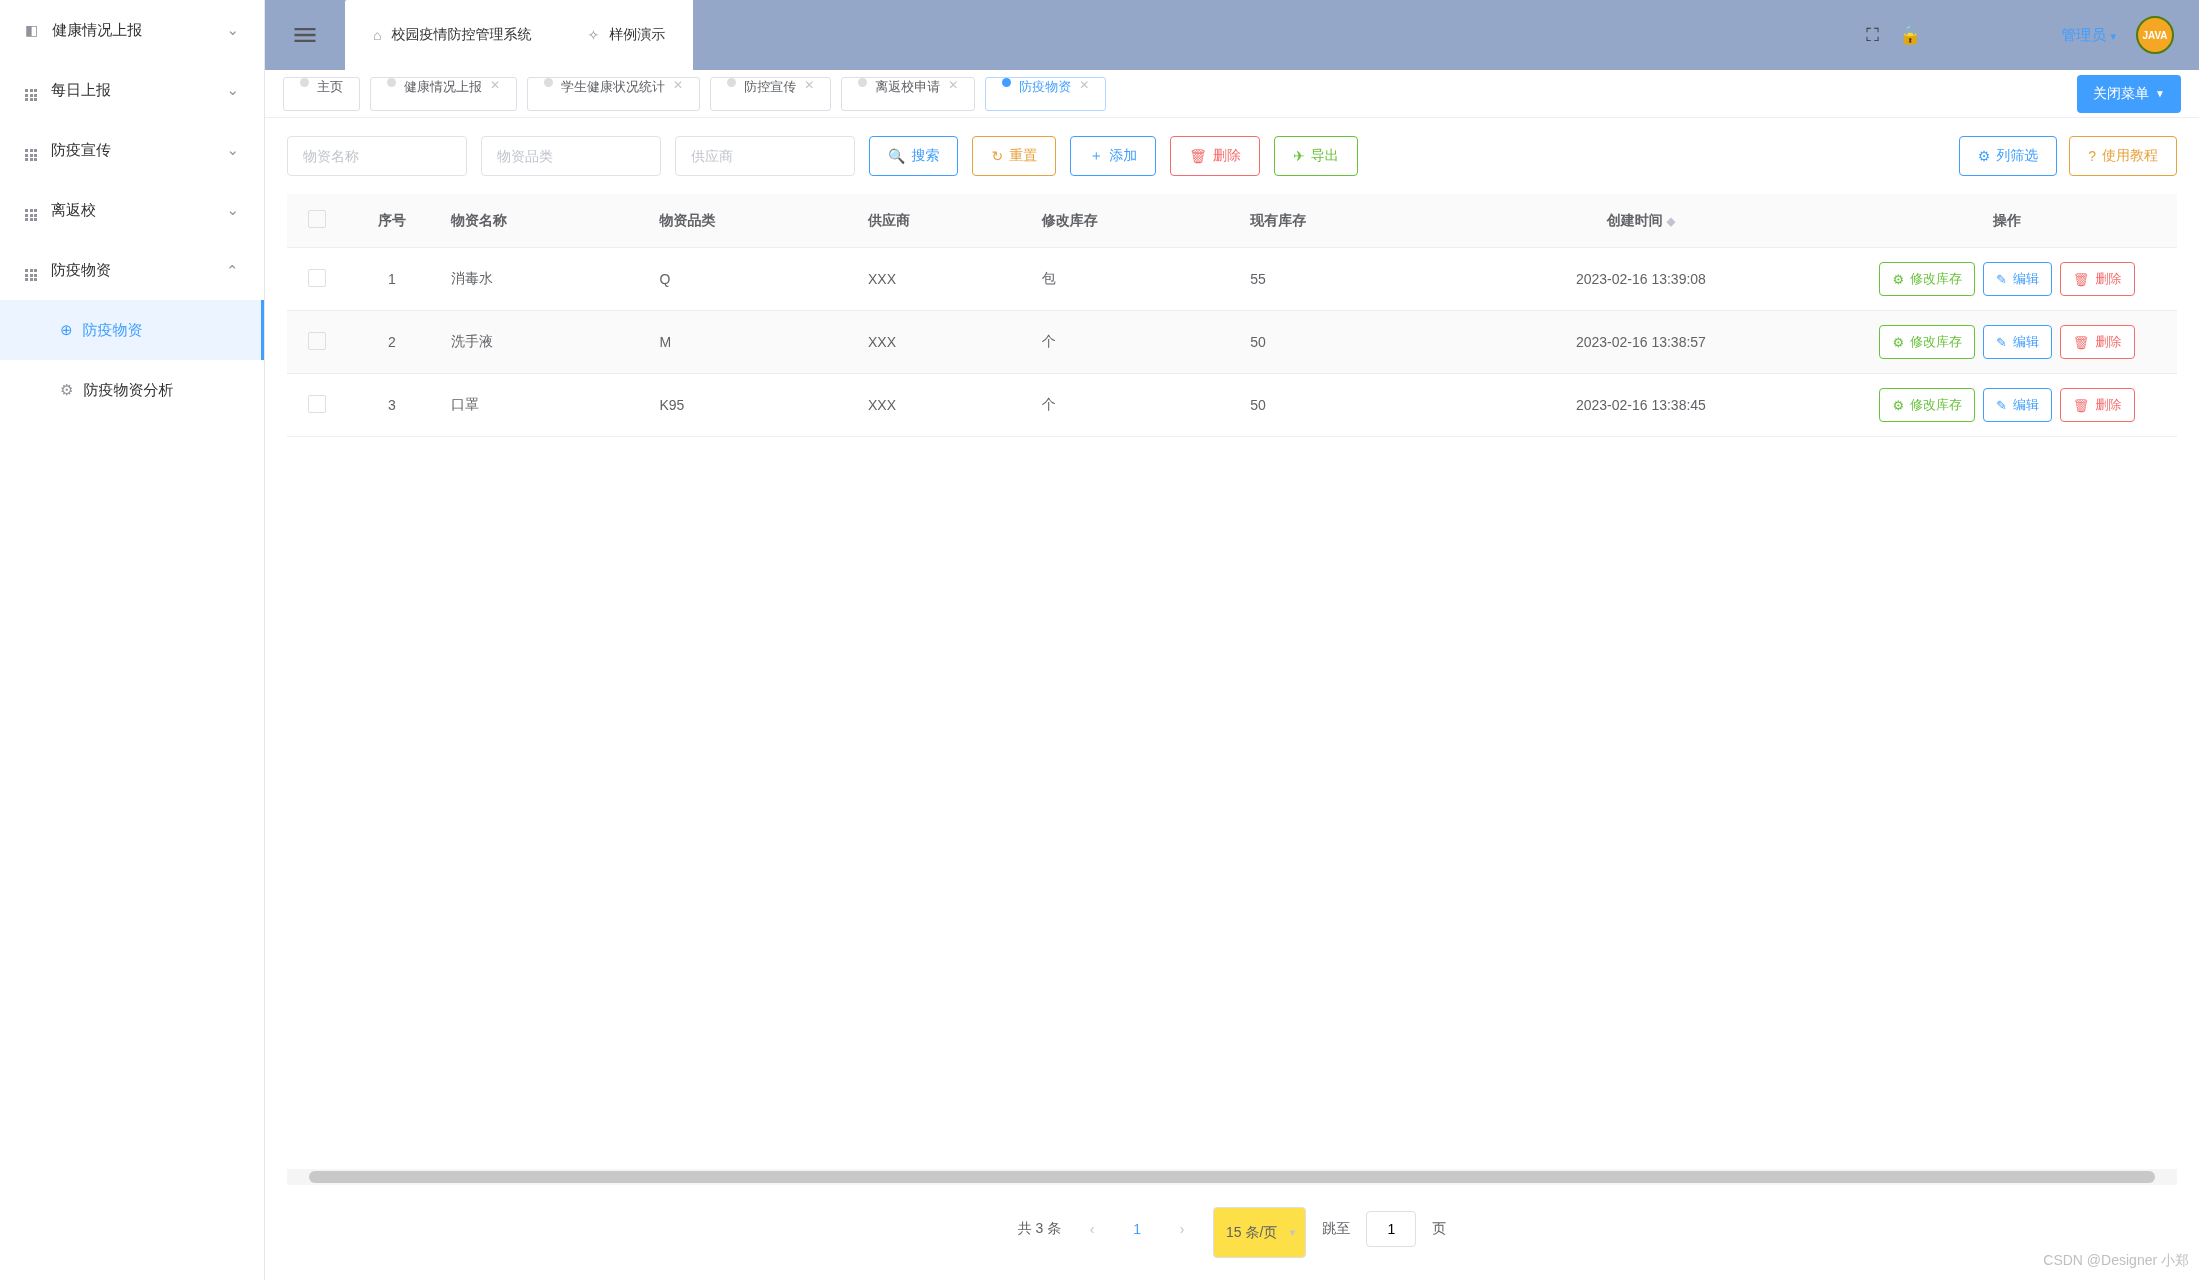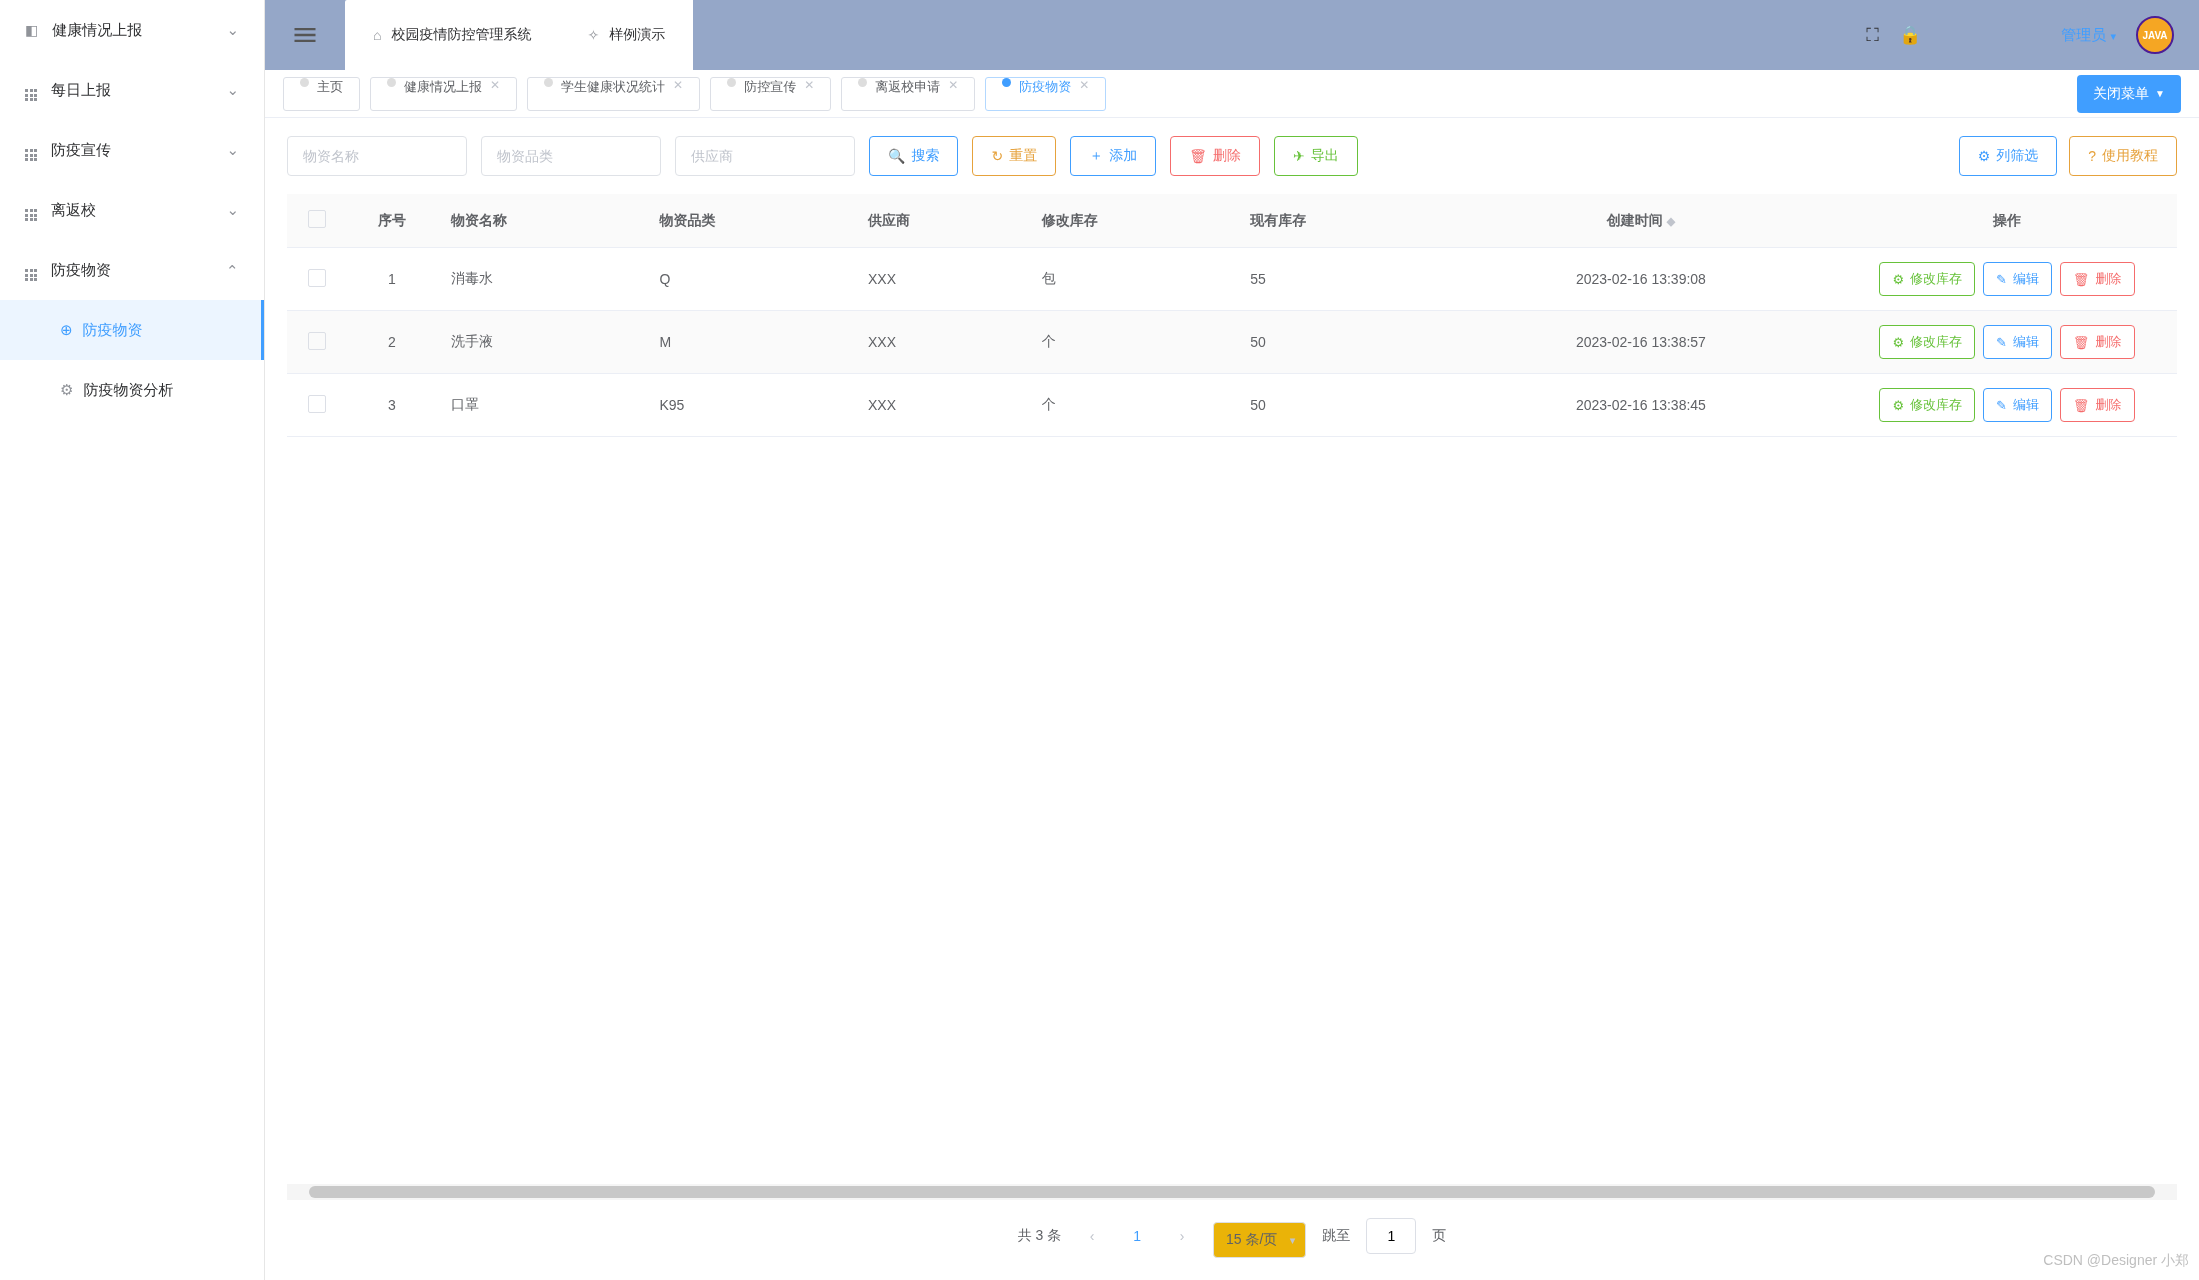--- a/index.html
+++ b/index.html
@@ -29,21 +29,21 @@
 .topbar { height: 70px; background: #95a7c8; display: flex; align-items: center; padding: 0 25px 0 0; }
 .hamburger { width: 80px; height: 70px; display: flex; align-items: center; justify-content: center; cursor: pointer; }
 .hamburger svg { width: 28px; height: 28px; fill: #555; }
 .top-tabs { display: flex; height: 70px; }
 .top-tab { display: flex; align-items: center; padding: 0 28px; background: #fff; cursor: pointer; font-size: 14px; color: #303133; }
 .top-tab.first { border-top-left-radius: 2px; }
 .top-tab .tt-icon { margin-right: 10px; color: #909399; }
 .top-right { margin-left: auto; display: flex; align-items: center; gap: 20px; }
 .top-icon { color: #303133; cursor: pointer; font-size: 18px; }
 .admin-link { color: #409eff; cursor: pointer; font-size: 15px; margin-left: 120px; }
-.avatar { width: 38px; height: 38px; border-radius: 50%; background: #f5a623; display: flex; align-items: center; justify-content: center; color: #fff; font-size: 10px; font-weight: bold; border: 2px solid #4c1d95; }
+.avatar { width: 38px; height: 38px; border-radius: 50%; background: #f5a623; display: flex; align-items: center; justify-content: center; color: #fff; font-size: 10px; font-weight: bold; border: 2px solid #4d7c0f; }
 
 
 .view-tabs-row { height: 48px; background: #fff; display: flex; align-items: center; padding: 0 18px; border-bottom: 1px solid #ebeef5; gap: 10px; }
 .view-tab { display: inline-flex; align-items: flex-start; padding: 0 16px; height: 34px; border: 1px solid #dcdfe6; border-radius: 3px; cursor: pointer; font-size: 13px; color: #606266; background: #fff; gap: 8px; }
 .view-tab .dot { width: 9px; height: 9px; border-radius: 50%; background: #ddd; }
 .view-tab.active { color: #409eff; border-color: #b3d8ff; }
 .view-tab.active .dot { background: #409eff; }
 .view-tab .close { color: #c0c4cc; font-size: 12px; }
 .close-menu-btn { margin-left: auto; background: #409eff; color: #fff; border: none; padding: 0 16px; height: 38px; border-radius: 4px; cursor: pointer; font-size: 14px; display: flex; align-items: center; gap: 6px; }
 .close-menu-btn .caret { font-size: 10px; }
@@ -78,21 +78,21 @@
 .row-actions { display: flex; gap: 8px; justify-content: center; }
 
 
 .hscroll { height: 16px; background: #f5f5f5; margin: 0 22px; position: relative; }
 .hscroll .thumb { position: absolute; left: 22px; right: 22px; top: 2px; bottom: 2px; background: #c8c8c8; border-radius: 6px; }
 
 
 .pagination { display: flex; align-items: center; justify-content: center; padding: 14px 26px 22px 26px; gap: 16px; color: #606266; font-size: 14px; }
 .pg-btn { width: 30px; height: 30px; display: flex; align-items: center; justify-content: center; cursor: pointer; color: #c0c4cc; }
 .pg-num { color: #409eff; font-weight: 500; padding: 0 10px; }
-.pg-select { height: 36px; border: 1px solid #dcdfe6; border-radius: 4px; padding: 0 28px 0 12px; background: #eab308; cursor: pointer; position: relative; display: flex; align-items: center; margin-top: 8px; }
+.pg-select { height: 51px; border: 1px solid #dcdfe6; border-radius: 4px; padding: 0 28px 0 12px; background: #fde047; cursor: pointer; position: relative; display: flex; align-items: center; margin-top: 8px; }
 .pg-select::after { content: "▾"; position: absolute; right: 10px; color: #c0c4cc; font-size: 11px; }
 .pg-input { width: 50px; height: 36px; border: 1px solid #dcdfe6; border-radius: 4px; text-align: center; font-size: 14px; outline: none; }
 
 
 .watermark { position: absolute; bottom: 10px; right: 10px; color: #bfbfbf; font-size: 14px; }
 
 .grid-icon { display: inline-grid; grid-template-columns: repeat(3, 3px); grid-template-rows: repeat(3, 3px); gap: 1.5px; }
 .grid-icon span { background: #909399; }
 </style>
 </head>

